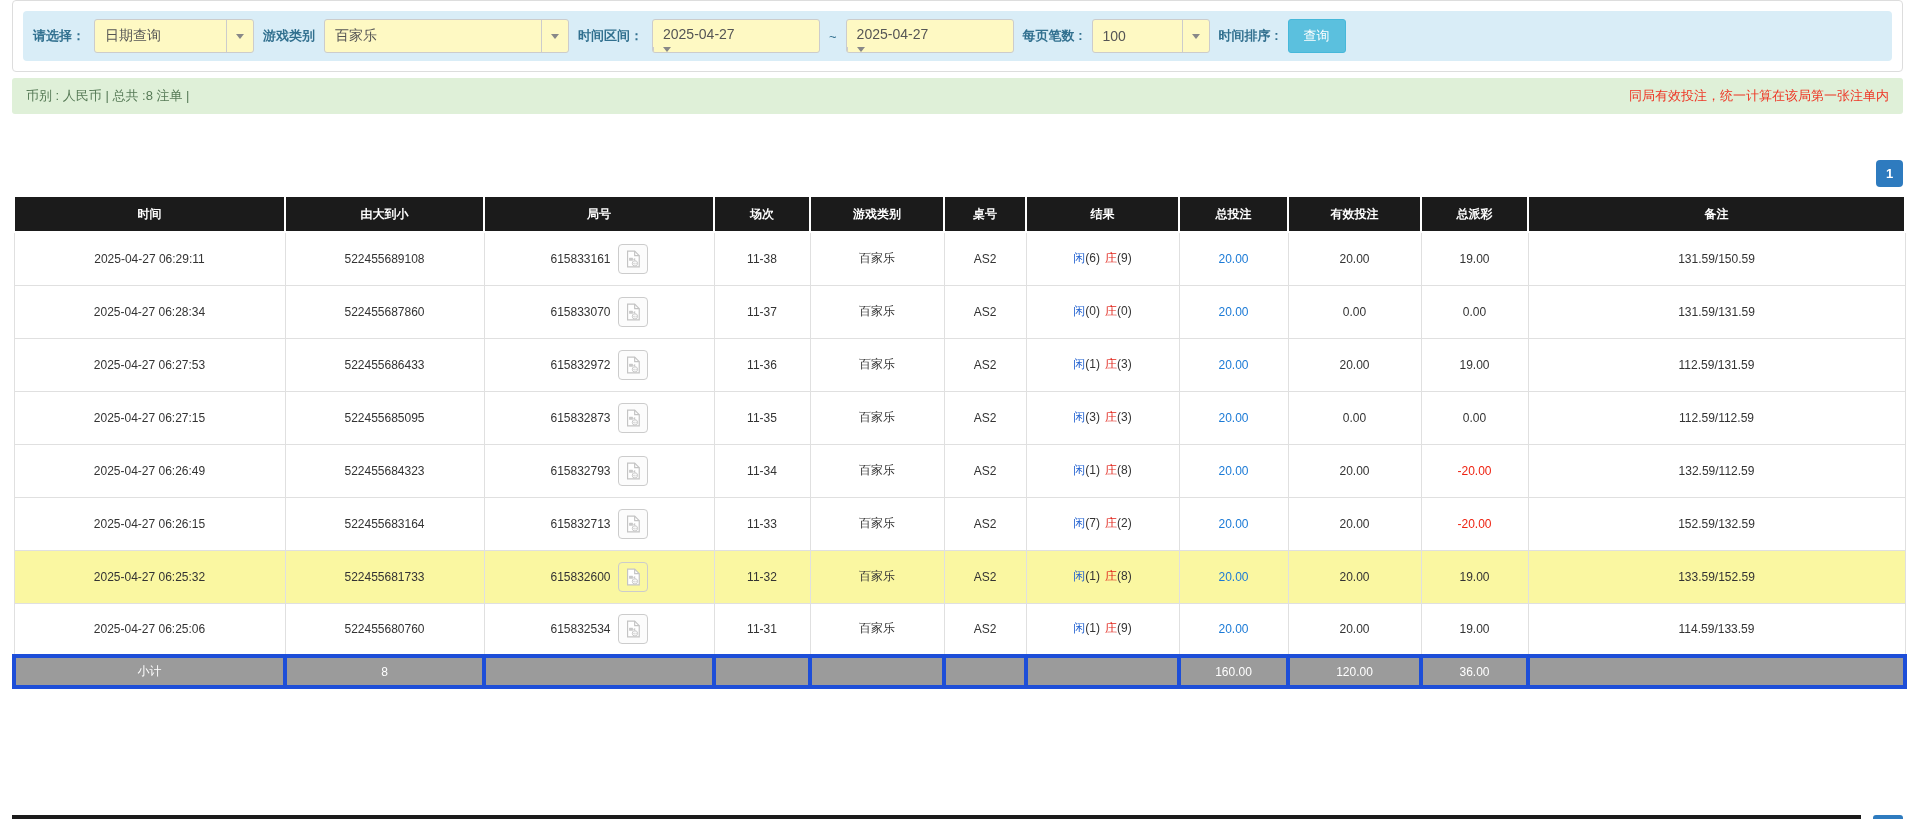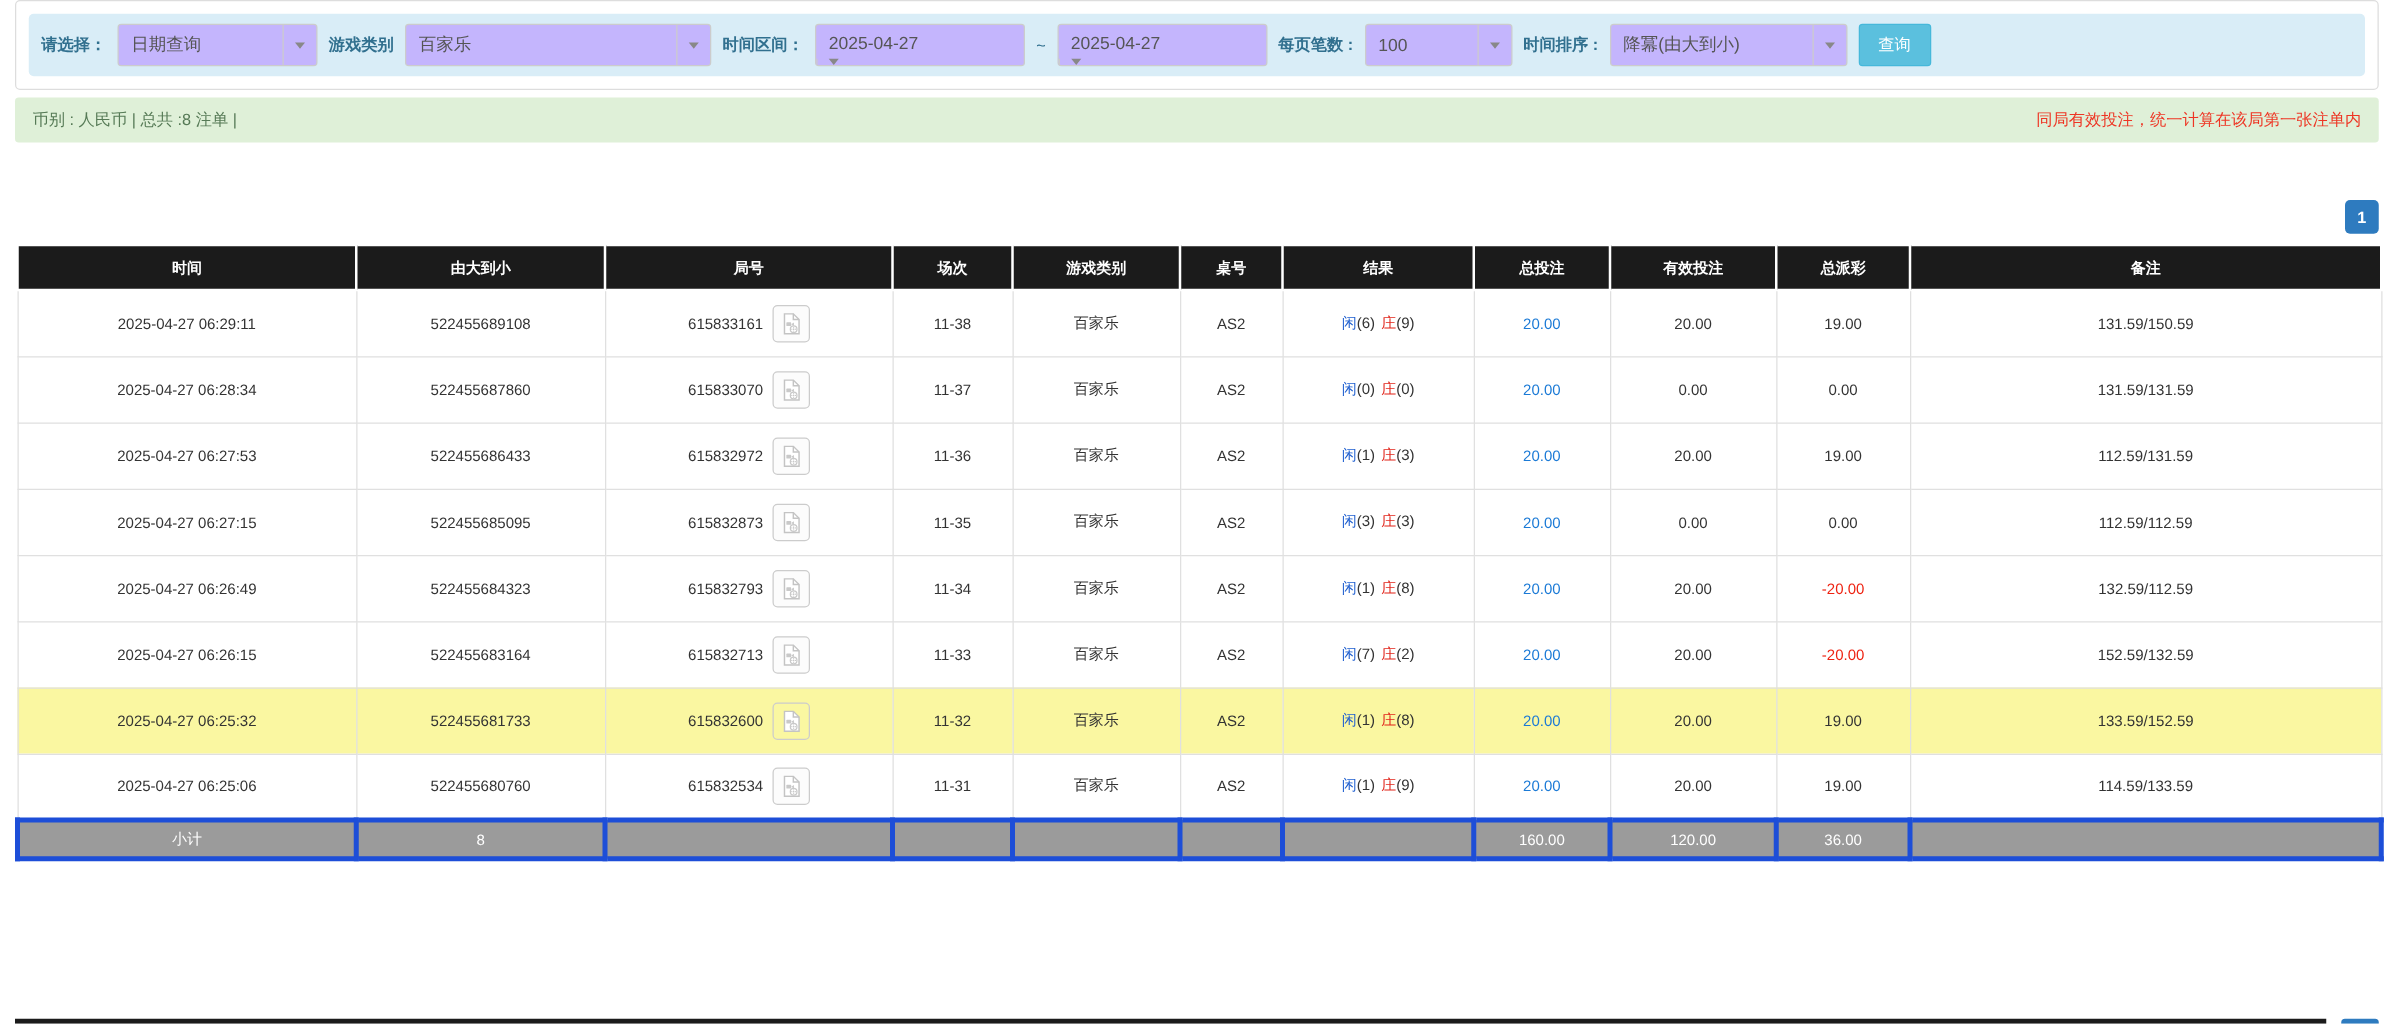--- a/index.html
+++ b/index.html
@@ -13,21 +13,21 @@
   .page-title { font-size: 21px; font-weight: normal; color: #333; margin: 12px 0 15px; }
 
   
   .filter-panel { border: 1px solid #ddd; border-radius: 4px; padding: 10px; background: #fff; }
   .filter-bar {
     background: #d9edf7; border-radius: 4px; padding: 8px 10px;
     display: flex; align-items: center; gap: 9px;
   }
   .f-label { color: #31708f; font-weight: bold; font-size: 13px; white-space: nowrap; }
   .combo {
-    display: flex; align-items: stretch; background: #c4b5fd;
+    display: flex; align-items: stretch; background: #fef9c3;
     border: 1px solid #ccc; border-radius: 3px; height: 34px; overflow: hidden;
   }
   .combo input {
     border: none; outline: none; padding: 0 10px; font-size: 14px; color: #555;
     font-family: inherit; background: transparent; flex: 1; min-width: 0;
   }
   .caret-seg { width: 27px; border-left: 1px solid #ccc; display: flex; align-items: center; justify-content: center; cursor: pointer; }
   .caret { width: 0; height: 0; border-left: 4px solid transparent; border-right: 4px solid transparent; border-top: 5px solid #888; }
   .w-select { width: 160px; }
   .w-game { width: 245px; }
@@ -130,26 +130,20 @@
 
       <span class="f-label">每页笔数 :</span>
       <div class="combo w-size">
         <input readonly="" value="100" style="">
         <span class="caret-seg">
             <span class="caret"></span>
           </span>
       </div>
 
       <span class="f-label">时间排序 :</span>
-      <div class="combo w-sort">
-        <input readonly="" value="降冪(由大到小)" style="">
-        <span class="caret-seg">
-            <span class="caret"></span>
-          </span>
-      </div>
 
       <button class="search-btn">查询</button>
     </div>
   </div>
 
   <div class="summary-bar">
     <span class="summary-left">币别 : 人民币 | 总共 :8 注单 |</span>
     <span class="summary-note">同局有效投注，统一计算在该局第一张注单内</span>
   </div>
 

